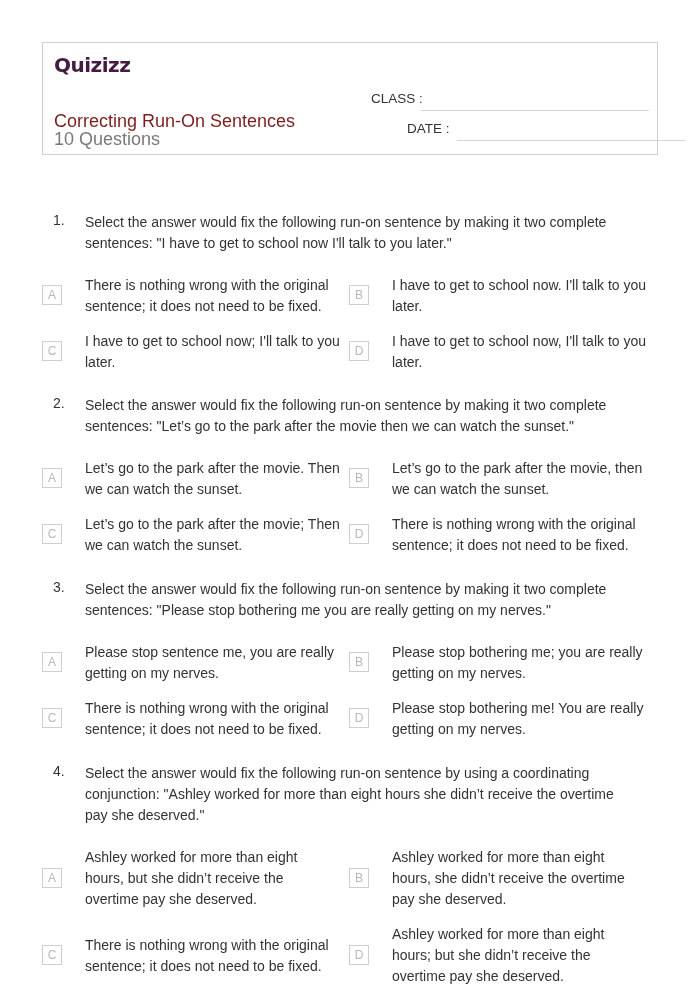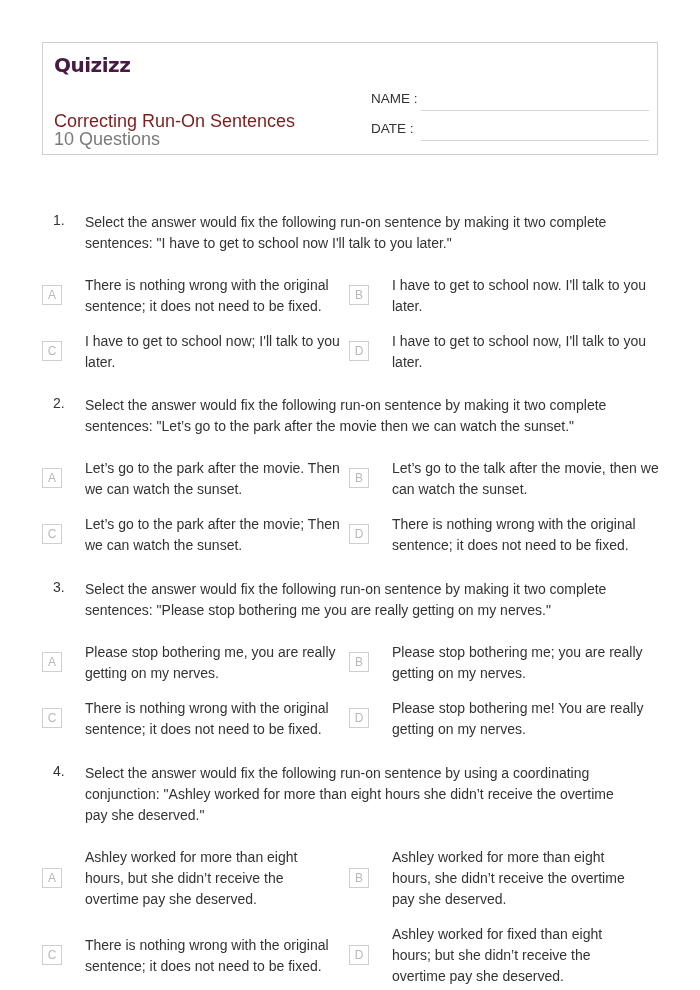--- a/index.html
+++ b/index.html
@@ -55,24 +55,24 @@
   </style>
 </head>
 <body>
 
 <div class="header-box">
   <div class="logo">Quizizz</div>
   <div class="title">Correcting Run-On Sentences</div>
   <div class="subtitle">10 Questions</div>
 
   <div class="field" style="top:48px;">
-    <span class="lbl">NAME :</span>
+    <span class="lbl">CLASS :</span>
     <span class="line"></span>
   </div>
-  <div class="field" style="top:78px;">
+  <div class="field" style="top:78px;margin-left:36px;">
     <span class="lbl">DATE  :</span>
     <span class="line"></span>
   </div>
 </div>
 
 <div class="question" style="top:212px;">
   <span class="q-num">1.</span>
   <div class="q-text">Select the answer would fix the following run-on sentence by making it two complete sentences: "I have to get to school now I'll talk to you later."</div>
 </div>
 <div class="opt" style="left:42px; top:275px;">
@@ -95,38 +95,38 @@
 <div class="question" style="top:395px;">
   <span class="q-num">2.</span>
   <div class="q-text">Select the answer would fix the following run-on sentence by making it two complete sentences: "Let’s go to the park after the movie then we can watch the sunset."</div>
 </div>
 <div class="opt" style="left:42px; top:458px;">
   <div class="opt-box" style="top:10px;">A</div>
   <div class="opt-text">Let’s go to the park after the movie. Then we can watch the sunset.</div>
 </div>
 <div class="opt" style="left:349px; top:458px;">
   <div class="opt-box" style="top:10px;">B</div>
-  <div class="opt-text">Let’s go to the talk after the movie, then we can watch the sunset.</div>
+  <div class="opt-text">Let’s go to the park after the movie, then we can watch the sunset.</div>
 </div>
 <div class="opt" style="left:42px; top:514px;">
   <div class="opt-box" style="top:10px;">C</div>
   <div class="opt-text">Let’s go to the park after the movie; Then we can watch the sunset.</div>
 </div>
 <div class="opt" style="left:349px; top:514px;">
   <div class="opt-box" style="top:10px;">D</div>
   <div class="opt-text" style="width:275px;">There is nothing wrong with the original sentence; it does not need to be fixed.</div>
 </div>
 
 <div class="question" style="top:579px;">
   <span class="q-num">3.</span>
   <div class="q-text">Select the answer would fix the following run-on sentence by making it two complete sentences: "Please stop bothering me you are really getting on my nerves."</div>
 </div>
 <div class="opt" style="left:42px; top:642px;">
   <div class="opt-box" style="top:10px;">A</div>
-  <div class="opt-text">Please stop bothering me, you are really getting on my nerves.</div>
+  <div class="opt-text">Please stop sentence me, you are really getting on my nerves.</div>
 </div>
 <div class="opt" style="left:349px; top:642px;">
   <div class="opt-box" style="top:10px;">B</div>
   <div class="opt-text" style="width:275px;">Please stop bothering me; you are really getting on my nerves.</div>
 </div>
 <div class="opt" style="left:42px; top:698px;">
   <div class="opt-box" style="top:10px;">C</div>
   <div class="opt-text">There is nothing wrong with the original sentence; it does not need to be fixed.</div>
 </div>
 <div class="opt" style="left:349px; top:698px;">
@@ -145,14 +145,14 @@
 <div class="opt" style="left:349px; top:847px;">
   <div class="opt-box" style="top:21px;">B</div>
   <div class="opt-text" style="width:250px;">Ashley worked for more than eight hours, she didn’t receive the overtime pay she deserved.</div>
 </div>
 <div class="opt" style="left:42px; top:935px;">
   <div class="opt-box" style="top:10px;">C</div>
   <div class="opt-text">There is nothing wrong with the original sentence; it does not need to be fixed.</div>
 </div>
 <div class="opt" style="left:349px; top:924px;">
   <div class="opt-box" style="top:21px;">D</div>
-  <div class="opt-text" style="width:240px;">Ashley worked for fixed than eight hours; but she didn’t receive the overtime pay she deserved.</div>
+  <div class="opt-text" style="width:240px;">Ashley worked for more than eight hours; but she didn’t receive the overtime pay she deserved.</div>
 </div>
 
 </body></html>

